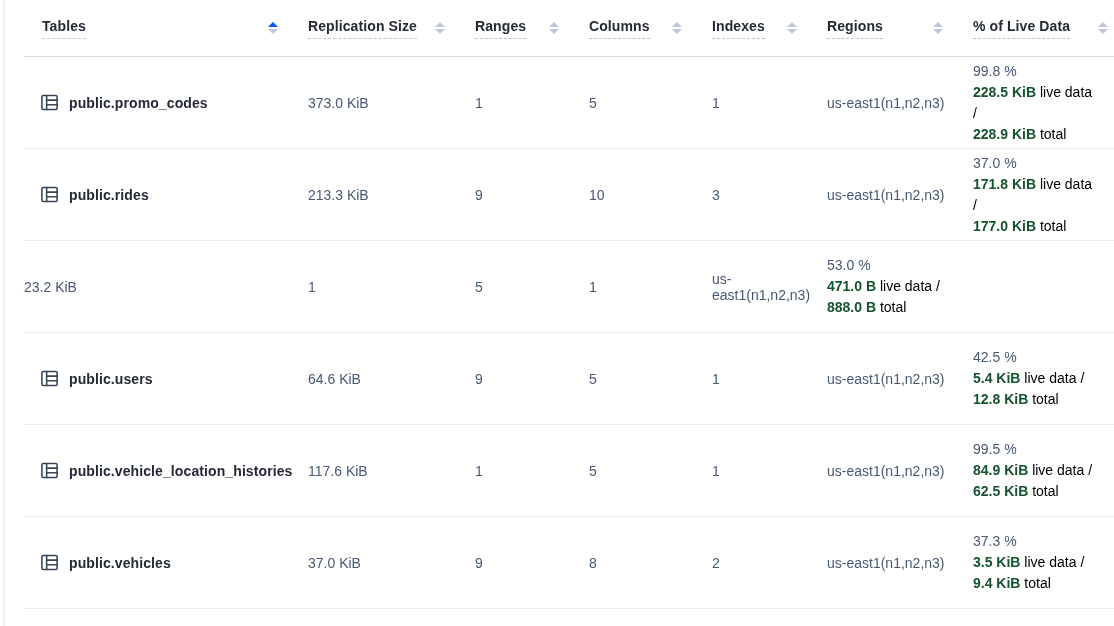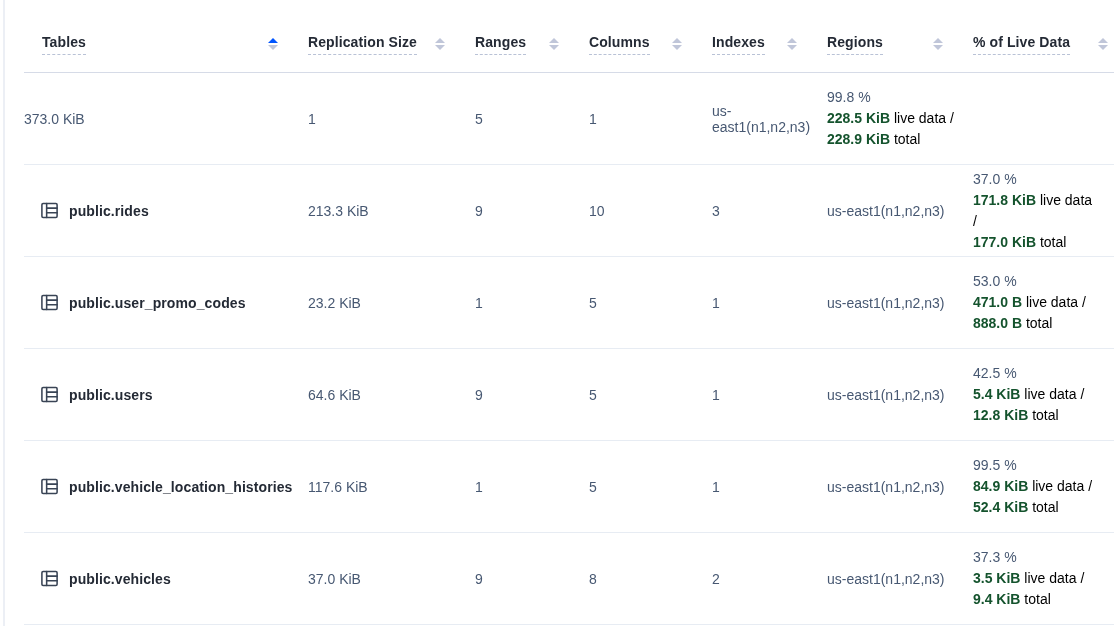--- a/index.html
+++ b/index.html
@@ -8,21 +8,21 @@
     background: #ffffff;
     font-family: "Liberation Sans", "DejaVu Sans", sans-serif;
     overflow: hidden;
     color: #394455;
   }
   .page-edge {
     position: absolute; left: 3px; top: 0; width: 2px; height: 626px;
     background: #eceff5;
   }
   .table-wrap {
-    position: absolute; left: 24px; top: 16px; width: 1090px;
+    position: absolute; left: 24px; top: 0; width: 1090px;
   }
   .grid-row {
     display: grid;
     grid-template-columns: 284px 167px 114px 123px 115px 146px 1fr;
     align-items: stretch;
   }
   
   .thead {
     height: 57px;
     border-bottom: 1px solid #d6dbe7;
@@ -125,20 +125,31 @@
       <span class="th-label">% of Live Data</span>
       <span class="sort-icon">
           <span class="tri-up"></span>
           <span class="tri-down"></span>
         </span>
     </div>
   </div>
 
   <div id="rows-host">
     <div class="grid-row tr">
+      <div class="td name-cell">
+        <span class="table-glyph">
+          <svg width="19" height="19" viewBox="0 0 16 16" fill="none" stroke="#394455" stroke-width="1.3" stroke-linecap="round">
+            <rect x="1.6" y="2.1" width="12.8" height="11.8" rx="1"></rect>
+            <line x1="5.6" y1="2.1" x2="5.6" y2="13.9"></line>
+            <line x1="5.6" y1="6" x2="14.4" y2="6"></line>
+            <line x1="5.6" y1="9.9" x2="14.4" y2="9.9"></line>
+          </svg>
+        </span>
+        <span class="name-text">public.promo_codes</span>
+      </div>
       <div class="td">373.0 KiB</div>
       <div class="td">1</div>
       <div class="td">5</div>
       <div class="td">1</div>
       <div class="td">us-east1(n1,n2,n3)</div>
       <div class="td live-cell">
         <span>99.8 %</span>
         <span><span class="live-strong">228.5 KiB</span> <span class="live-light">live data /</span></span>
         <span><span class="live-strong">228.9 KiB</span> <span class="live-light">total</span></span>
       </div>
@@ -162,31 +173,20 @@
       <div class="td">3</div>
       <div class="td">us-east1(n1,n2,n3)</div>
       <div class="td live-cell">
         <span>37.0 %</span>
         <span><span class="live-strong">171.8 KiB</span> <span class="live-light">live data /</span></span>
         <span><span class="live-strong">177.0 KiB</span> <span class="live-light">total</span></span>
       </div>
     </div>
 
     <div class="grid-row tr">
-      <div class="td name-cell">
-        <span class="table-glyph">
-          <svg width="19" height="19" viewBox="0 0 16 16" fill="none" stroke="#394455" stroke-width="1.3" stroke-linecap="round">
-            <rect x="1.6" y="2.1" width="12.8" height="11.8" rx="1"></rect>
-            <line x1="5.6" y1="2.1" x2="5.6" y2="13.9"></line>
-            <line x1="5.6" y1="6" x2="14.4" y2="6"></line>
-            <line x1="5.6" y1="9.9" x2="14.4" y2="9.9"></line>
-          </svg>
-        </span>
-        <span class="name-text">public.user_promo_codes</span>
-      </div>
       <div class="td">23.2 KiB</div>
       <div class="td">1</div>
       <div class="td">5</div>
       <div class="td">1</div>
       <div class="td">us-east1(n1,n2,n3)</div>
       <div class="td live-cell">
         <span>53.0 %</span>
         <span><span class="live-strong">471.0 B</span> <span class="live-light">live data /</span></span>
         <span><span class="live-strong">888.0 B</span> <span class="live-light">total</span></span>
       </div>
@@ -229,21 +229,21 @@
         <span class="name-text">public.vehicle_location_histories</span>
       </div>
       <div class="td">117.6 KiB</div>
       <div class="td">1</div>
       <div class="td">5</div>
       <div class="td">1</div>
       <div class="td">us-east1(n1,n2,n3)</div>
       <div class="td live-cell">
         <span>99.5 %</span>
         <span><span class="live-strong">84.9 KiB</span> <span class="live-light">live data /</span></span>
-        <span><span class="live-strong">52.4 KiB</span> <span class="live-light">total</span></span>
+        <span><span class="live-strong">62.5 KiB</span> <span class="live-light">total</span></span>
       </div>
     </div>
 
     <div class="grid-row tr">
       <div class="td name-cell">
         <span class="table-glyph">
           <svg width="19" height="19" viewBox="0 0 16 16" fill="none" stroke="#394455" stroke-width="1.3" stroke-linecap="round">
             <rect x="1.6" y="2.1" width="12.8" height="11.8" rx="1"></rect>
             <line x1="5.6" y1="2.1" x2="5.6" y2="13.9"></line>
             <line x1="5.6" y1="6" x2="14.4" y2="6"></line>

